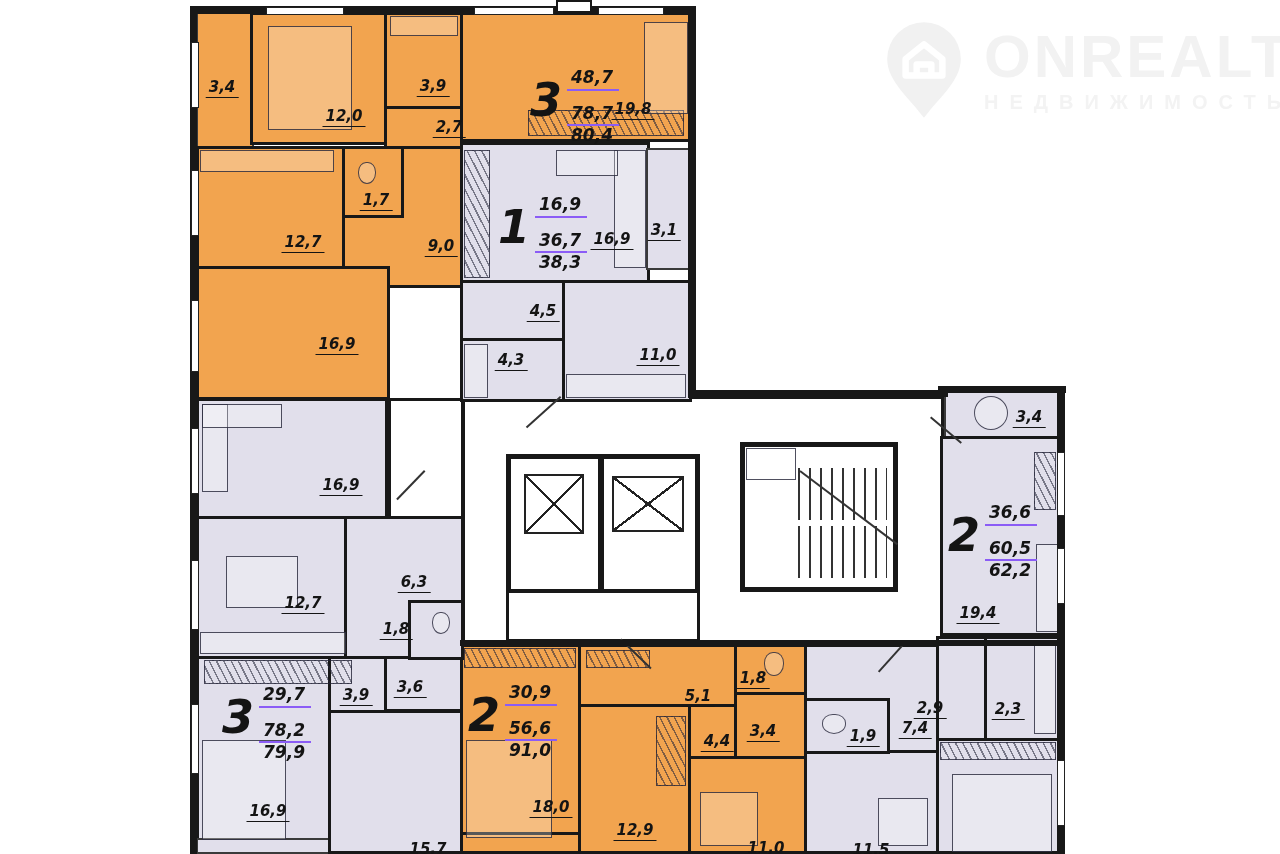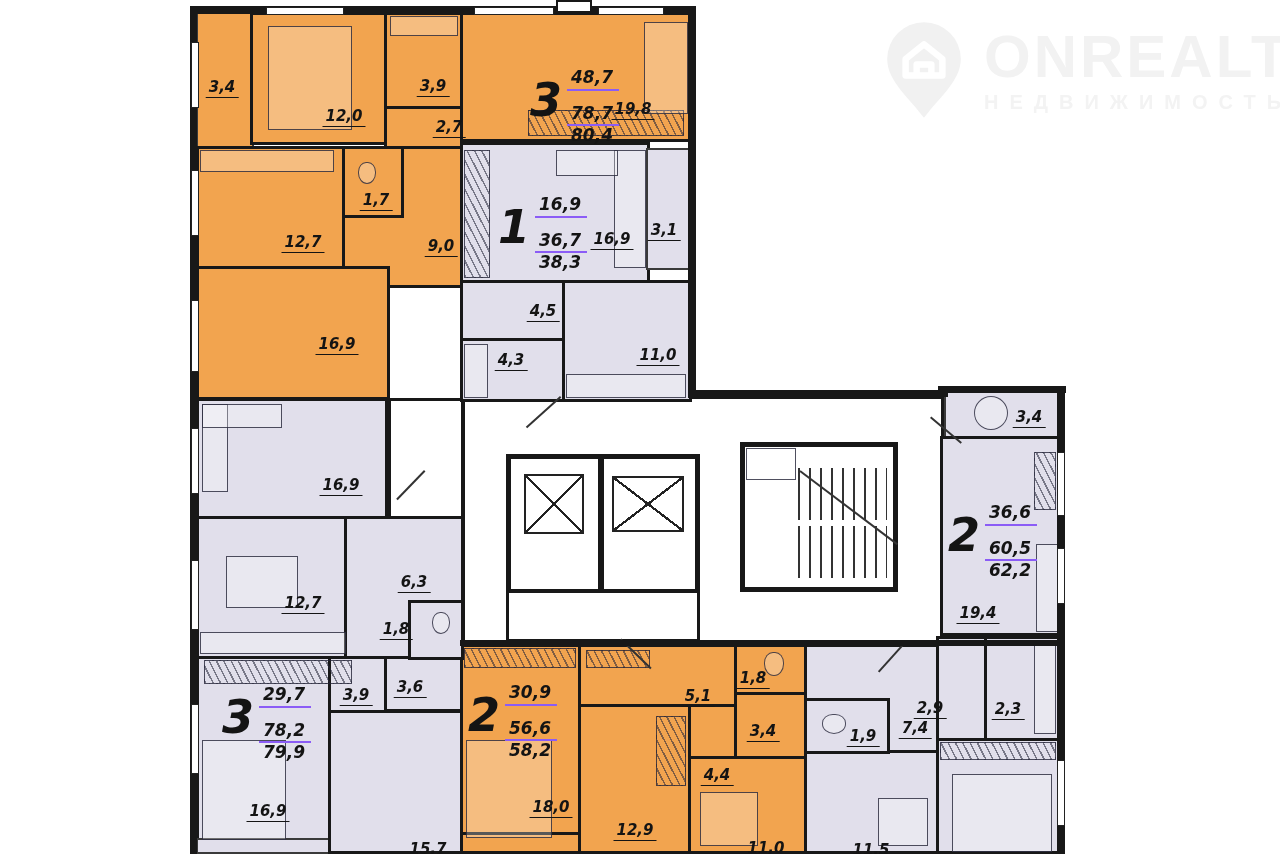--- a/index.html
+++ b/index.html
@@ -207,21 +207,21 @@
       <div>29,7</div>
       <div>78,2</div>
       <div>79,9</div>
     </div>
   </div>
   <div class="apt" style="left:468px;top:670px;">
     <div class="num">2</div>
     <div class="vals">
       <div>30,9</div>
       <div>56,6</div>
-      <div>58,2</div>
+      <div>91,0</div>
     </div>
   </div>
 
   <span class="lb" style="left:222px;top:88px;">3,4</span>
   <span class="lb" style="left:344px;top:117px;">12,0</span>
   <span class="lb" style="left:433px;top:87px;">3,9</span>
   <span class="lb" style="left:449px;top:128px;">2,7</span>
   <span class="lb" style="left:633px;top:110px;font-style:italic;">19,8</span>
   <span class="lb" style="left:303px;top:243px;">12,7</span>
   <span class="lb" style="left:376px;top:201px;">1,7</span>
@@ -236,21 +236,21 @@
   <span class="lb" style="left:303px;top:604px;">12,7</span>
   <span class="lb" style="left:414px;top:583px;">6,3</span>
   <span class="lb" style="left:396px;top:630px;">1,8</span>
   <span class="lb" style="left:356px;top:696px;">3,9</span>
   <span class="lb" style="left:410px;top:688px;">3,6</span>
   <span class="lb" style="left:268px;top:812px;">16,9</span>
   <span class="lb" style="left:428px;top:850px;">15,7</span>
   <span class="lb" style="left:551px;top:808px;">18,0</span>
   <span class="lb" style="left:698px;top:697px;">5,1</span>
   <span class="lb" style="left:753px;top:679px;">1,8</span>
-  <span class="lb" style="left:717px;top:776px;">4,4</span>
+  <span class="lb" style="left:717px;top:742px;">4,4</span>
   <span class="lb" style="left:763px;top:732px;">3,4</span>
   <span class="lb" style="left:635px;top:831px;">12,9</span>
   <span class="lb" style="left:766px;top:849px;">11,0</span>
   <span class="lb" style="left:863px;top:737px;">1,9</span>
   <span class="lb" style="left:915px;top:729px;">7,4</span>
   <span class="lb" style="left:930px;top:709px;">2,9</span>
   <span class="lb" style="left:1008px;top:710px;">2,3</span>
   <span class="lb" style="left:871px;top:851px;">11,5</span>
   <span class="lb" style="left:1029px;top:418px;">3,4</span>
   <span class="lb" style="left:978px;top:614px;">19,4</span>

